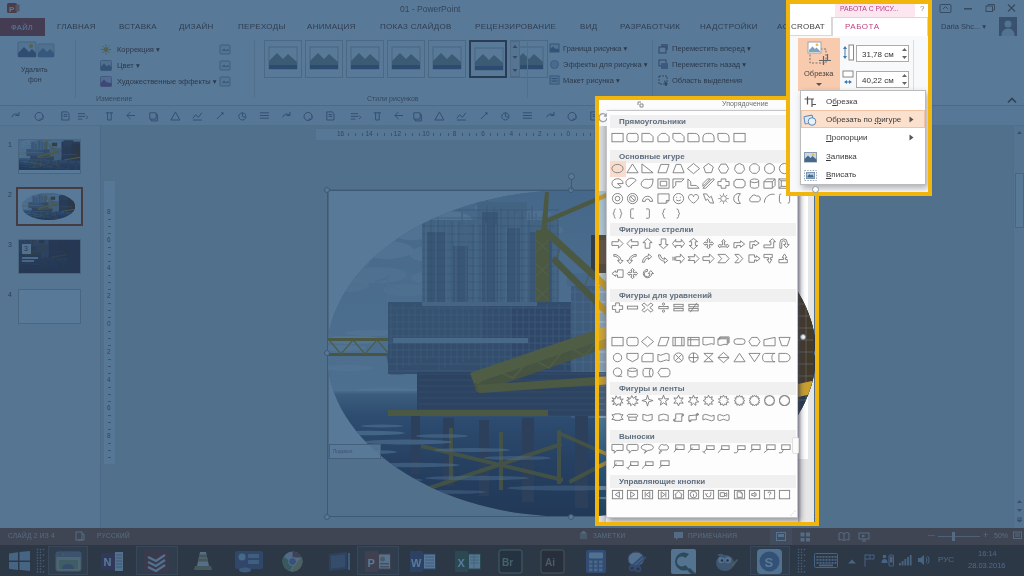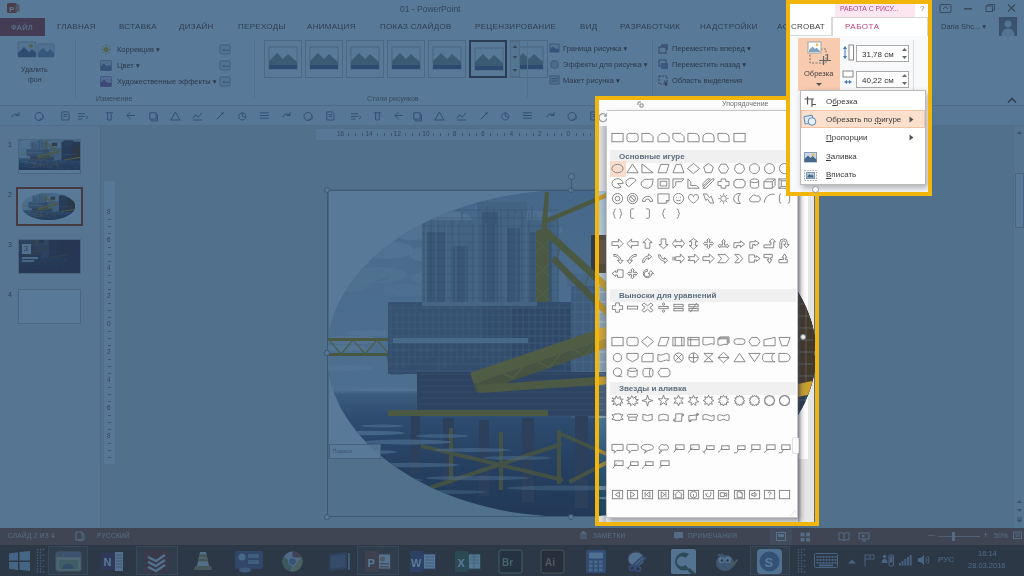--- a/index.html
+++ b/index.html
@@ -1178,20 +1178,23 @@
       <div class="" style="left:0px;top:79px;width:10px;height:270px;background:#fff"></div>
       <div class="" style="left:-471px;top:80px;width:489px;height:327px;">
         <svg width="489" height="327" viewBox="0 0 489 327" style="clip-path:ellipse(244.5px 163.5px at 244.5px 163.5px)">
           <use href="#rig"></use>
         </svg>
       </div>
       <div class="" style="left:0px;top:0px;width:3px;height:412px;background:linear-gradient(90deg,rgba(70,75,95,0.4),rgba(70,75,95,0.05))"></div>
       <div class="" style="left:2px;top:224px;width:6px;height:6px;background:#fff;border:1px solid #8A9AA6;border-radius:50%"></div>
     </div>
     <div class="panel" style="left:606px;top:110px;width:192px;height:408px;background:#FDFDFD;border:1px solid #C5C5C5;box-shadow:3px 3px 5px rgba(60,60,80,0.45)">
+      <div class="" style="left:3px;top:4px;width:186px;height:13px;background:#F0F0F0">
+        <div class="t" style="left:9px;top:2px;font-size:8px;font-weight:bold;color:#5E6E7E">Прямоугольники</div>
+      </div>
       <div class="" style="left:4.0px;top:21px;width:14px;height:12px;transform:scale(0.93);transform-origin:0 0;">
         <svg width="14" height="12" viewBox="0 0 14 12" style="">
           <rect x="1" y="1.5" width="12" height="9" fill="none" stroke="#808080" stroke-width="1"></rect>
         </svg>
       </div>
       <div class="" style="left:19.2px;top:21px;width:14px;height:12px;transform:scale(0.93);transform-origin:0 0;">
         <svg width="14" height="12" viewBox="0 0 14 12" style="">
           <rect x="1" y="1.5" width="12" height="9" rx="2.5" fill="none" stroke="#808080" stroke-width="1"></rect>
         </svg>
       </div>
@@ -1449,20 +1452,23 @@
       <div class="" style="left:49.599999999999994px;top:97px;width:14px;height:12px;transform:scale(0.93);transform-origin:0 0;">
         <svg width="14" height="12" viewBox="0 0 14 12" style="">
           <path d="M9 1 Q7 1 7 3 Q7 6 5.5 6 Q7 6 7 9 Q7 11 9 11" fill="none" stroke="#808080" stroke-width="1"></path>
         </svg>
       </div>
       <div class="" style="left:64.8px;top:97px;width:14px;height:12px;transform:scale(0.93);transform-origin:0 0;">
         <svg width="14" height="12" viewBox="0 0 14 12" style="">
           <path d="M5 1 Q7 1 7 3 Q7 6 8.5 6 Q7 6 7 9 Q7 11 5 11" fill="none" stroke="#808080" stroke-width="1"></path>
         </svg>
       </div>
+      <div class="" style="left:3px;top:112px;width:186px;height:13px;background:#F0F0F0">
+        <div class="t" style="left:9px;top:2px;font-size:8px;font-weight:bold;color:#5E6E7E">Фигурные стрелки</div>
+      </div>
       <div class="" style="left:4.0px;top:127px;width:14px;height:12px;transform:scale(0.93);transform-origin:0 0;">
         <svg width="14" height="12" viewBox="0 0 14 12" style="">
           <polygon points="1.0,4.0 8.0,4.0 8.0,1.0 13.0,6.0 8.0,11.0 8.0,8.0 1.0,8.0" fill="none" stroke="#808080" stroke-width="1"></polygon>
         </svg>
       </div>
       <div class="" style="left:19.2px;top:127px;width:14px;height:12px;transform:scale(0.93);transform-origin:0 0;">
         <svg width="14" height="12" viewBox="0 0 14 12" style="">
           <polygon points="13.0,4.0 6.0,4.0 6.0,1.0 1.0,6.0 6.0,11.0 6.0,8.0 13.0,8.0" fill="none" stroke="#808080" stroke-width="1"></polygon>
         </svg>
       </div>
@@ -1586,21 +1592,21 @@
         <svg width="14" height="12" viewBox="0 0 14 12" style="">
           <polygon points="7.0,0.5 9.0,2.5 8.0,2.5 8.0,5.0 10.5,5.0 10.5,4.0 12.5,6.0 10.5,8.0 10.5,7.0 8.0,7.0 8.0,9.5 9.0,9.5 7.0,11.5 5.0,9.5 6.0,9.5 6.0,7.0 3.5,7.0 3.5,8.0 1.5,6.0 3.5,4.0 3.5,5.0 6.0,5.0 6.0,2.5 5.0,2.5" fill="none" stroke="#808080" stroke-width="1"></polygon>
         </svg>
       </div>
       <div class="" style="left:34.4px;top:157px;width:14px;height:12px;transform:scale(0.93);transform-origin:0 0;">
         <svg width="14" height="12" viewBox="0 0 14 12" style="">
           <path d="M7 1.5 A4.5 4.5 0 1 0 11.5 6 L13.5 6 L10.5 2.8 L7.8 6 H9.5 A3 3 0 1 1 7 3.5 Z" fill="none" stroke="#808080" stroke-width="1"></path>
         </svg>
       </div>
       <div class="" style="left:3px;top:178px;width:186px;height:13px;background:#F0F0F0">
-        <div class="t" style="left:9px;top:2px;font-size:8px;font-weight:bold;color:#5E6E7E">Выноски для уравнений</div>
+        <div class="t" style="left:9px;top:2px;font-size:8px;font-weight:bold;color:#5E6E7E">Фигуры для уравнений</div>
       </div>
       <div class="" style="left:4.0px;top:191px;width:14px;height:12px;transform:scale(0.93);transform-origin:0 0;">
         <svg width="14" height="12" viewBox="0 0 14 12" style="">
           <polygon points="5.0,1.0 9.0,1.0 9.0,4.0 12.5,4.0 12.5,8.0 9.0,8.0 9.0,11.0 5.0,11.0 5.0,8.0 1.5,8.0 1.5,4.0 5.0,4.0" fill="none" stroke="#808080" stroke-width="1"></polygon>
         </svg>
       </div>
       <div class="" style="left:19.2px;top:191px;width:14px;height:12px;transform:scale(0.93);transform-origin:0 0;">
         <svg width="14" height="12" viewBox="0 0 14 12" style="">
           <rect x="1.5" y="4.5" width="11" height="3" fill="none" stroke="#808080" stroke-width="1"></rect>
         </svg>
@@ -1773,21 +1779,21 @@
           <path d="M11 1.5 H4 A2 4.5 0 0 0 4 10.5 H11" fill="none" stroke="#808080" stroke-width="1"></path>
           <ellipse cx="11" cy="6" rx="2" ry="4.5" fill="none" stroke="#808080" stroke-width="1"></ellipse>
         </svg>
       </div>
       <div class="" style="left:49.599999999999994px;top:256px;width:14px;height:12px;transform:scale(0.93);transform-origin:0 0;">
         <svg width="14" height="12" viewBox="0 0 14 12" style="">
           <path d="M1 6 L4 1.5 H10 A4 4.5 0 0 1 10 10.5 H4 Z" fill="none" stroke="#808080" stroke-width="1"></path>
         </svg>
       </div>
       <div class="" style="left:3px;top:271px;width:186px;height:13px;background:#F0F0F0">
-        <div class="t" style="left:9px;top:2px;font-size:8px;font-weight:bold;color:#5E6E7E">Звезды и аливка</div>
+        <div class="t" style="left:9px;top:2px;font-size:8px;font-weight:bold;color:#5E6E7E">Фигуры и ленты</div>
       </div>
       <div class="" style="left:4.0px;top:284px;width:14px;height:12px;transform:scale(0.93);transform-origin:0 0;">
         <svg width="14" height="12" viewBox="0 0 14 12" style="">
           <polygon points="1.0,3.0 4.5,4.2 5.5,0.8 7.3,3.8 10.0,1.5 9.8,4.6 13.2,4.4 10.8,6.5 13.0,8.5 9.8,8.6 10.5,11.5 7.5,9.5 5.8,11.8 5.0,9.0 2.0,10.5 3.8,7.5 0.8,6.5 3.5,5.5" fill="none" stroke="#808080" stroke-width="1"></polygon>
         </svg>
       </div>
       <div class="" style="left:19.2px;top:284px;width:14px;height:12px;transform:scale(0.93);transform-origin:0 0;">
         <svg width="14" height="12" viewBox="0 0 14 12" style="">
           <polygon points="1.2,2.5 4.8,3.8 6.2,0.6 7.8,3.6 11.0,1.2 10.2,4.6 13.4,5.0 10.8,6.8 12.8,9.0 9.6,8.8 9.8,11.6 7.2,9.6 5.0,11.6 4.6,8.8 1.6,9.8 3.6,7.2 0.6,5.8 3.6,4.8" fill="none" stroke="#808080" stroke-width="1"></polygon>
         </svg>
@@ -1879,20 +1885,23 @@
       <div class="" style="left:95.19999999999999px;top:301px;width:14px;height:12px;transform:scale(0.93);transform-origin:0 0;">
         <svg width="14" height="12" viewBox="0 0 14 12" style="">
           <path d="M1 3.5 Q4 1.5 7 3.5 Q10 5.5 13 3.5 V8.5 Q10 10.5 7 8.5 Q4 6.5 1 8.5 Z" fill="none" stroke="#808080" stroke-width="1"></path>
         </svg>
       </div>
       <div class="" style="left:110.39999999999999px;top:301px;width:14px;height:12px;transform:scale(0.93);transform-origin:0 0;">
         <svg width="14" height="12" viewBox="0 0 14 12" style="">
           <path d="M1 3.5 Q3 2 5 3.5 Q7 5 9 3.5 Q11 2 13 3.5 V8.5 Q11 10 9 8.5 Q7 7 5 8.5 Q3 10 1 8.5 Z" fill="none" stroke="#808080" stroke-width="1"></path>
         </svg>
       </div>
+      <div class="" style="left:3px;top:319px;width:186px;height:13px;background:#F0F0F0">
+        <div class="t" style="left:9px;top:2px;font-size:8px;font-weight:bold;color:#5E6E7E">Выноски</div>
+      </div>
       <div class="" style="left:4.0px;top:332px;width:14px;height:12px;transform:scale(0.93);transform-origin:0 0;">
         <svg width="14" height="12" viewBox="0 0 14 12" style="">
           <path d="M1 1.5 H13 V8 H6 L3.5 11 V8 H1 Z" fill="none" stroke="#808080" stroke-width="1"></path>
         </svg>
       </div>
       <div class="" style="left:19.2px;top:332px;width:14px;height:12px;transform:scale(0.93);transform-origin:0 0;">
         <svg width="14" height="12" viewBox="0 0 14 12" style="">
           <path d="M2.5 1.5 H11.5 Q13 1.5 13 3 V6.5 Q13 8 11.5 8 H6 L3.5 11 V8 H2.5 Q1 8 1 6.5 V3 Q1 1.5 2.5 1.5 Z" fill="none" stroke="#808080" stroke-width="1"></path>
         </svg>
       </div>
@@ -1974,20 +1983,23 @@
         <svg width="14" height="12" viewBox="0 0 14 12" style="">
           <rect x="5" y="3" width="8" height="4" fill="none" stroke="#808080" stroke-width="1"></rect>
           <polyline points="1,10.5 3.5,8 5.5,5.5" fill="none" stroke="#808080" stroke-width="1"></polyline>
         </svg>
       </div>
       <div class="" style="left:49.599999999999994px;top:348px;width:14px;height:12px;transform:scale(0.93);transform-origin:0 0;">
         <svg width="14" height="12" viewBox="0 0 14 12" style="">
           <rect x="4" y="2" width="9" height="5" fill="none" stroke="#808080" stroke-width="1"></rect>
           <polyline points="2,10 6,6.5" fill="none" stroke="#808080" stroke-width="1"></polyline>
         </svg>
+      </div>
+      <div class="" style="left:3px;top:364px;width:186px;height:13px;background:#F0F0F0">
+        <div class="t" style="left:9px;top:2px;font-size:8px;font-weight:bold;color:#5E6E7E">Управляющие кнопки</div>
       </div>
       <div class="" style="left:4.0px;top:378px;width:14px;height:12px;transform:scale(0.93);transform-origin:0 0;">
         <svg width="14" height="12" viewBox="0 0 14 12" style="">
           <rect x="1.5" y="1.5" width="11" height="9" fill="none" stroke="#808080" stroke-width="1"></rect>
           <polygon points="9.0,3.0 4.5,6.0 9.0,9.0" fill="none" stroke="#808080" stroke-width="1"></polygon>
         </svg>
       </div>
       <div class="" style="left:19.2px;top:378px;width:14px;height:12px;transform:scale(0.93);transform-origin:0 0;">
         <svg width="14" height="12" viewBox="0 0 14 12" style="">
           <rect x="1.5" y="1.5" width="11" height="9" fill="none" stroke="#808080" stroke-width="1"></rect>

